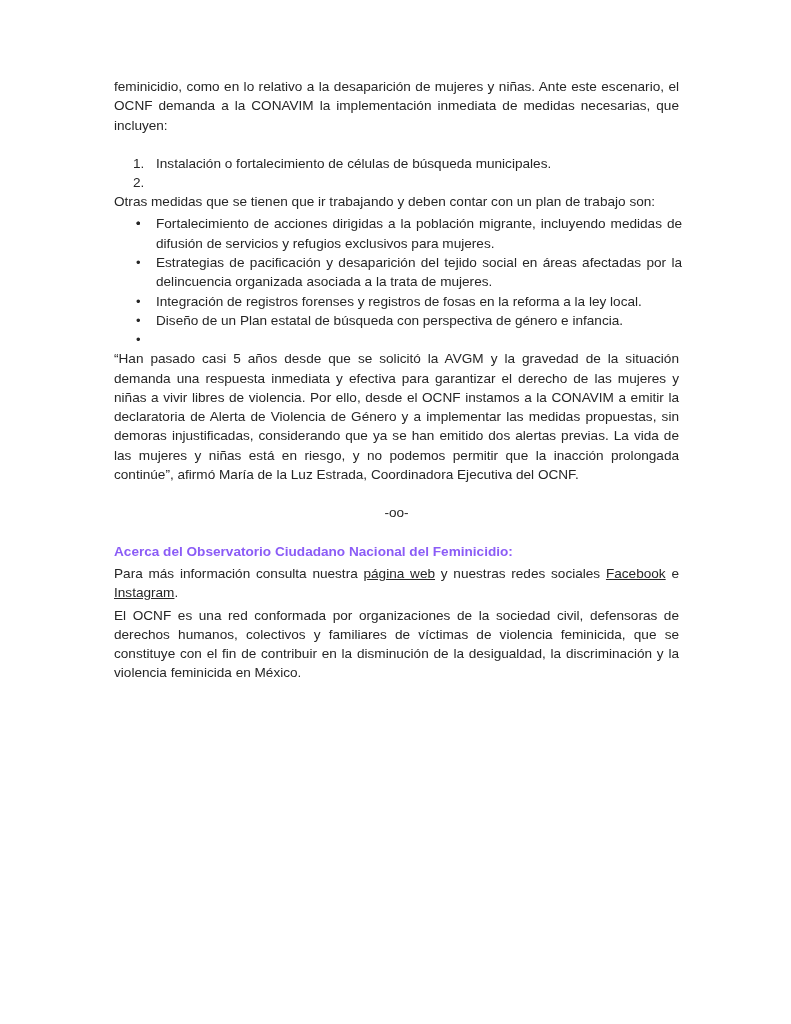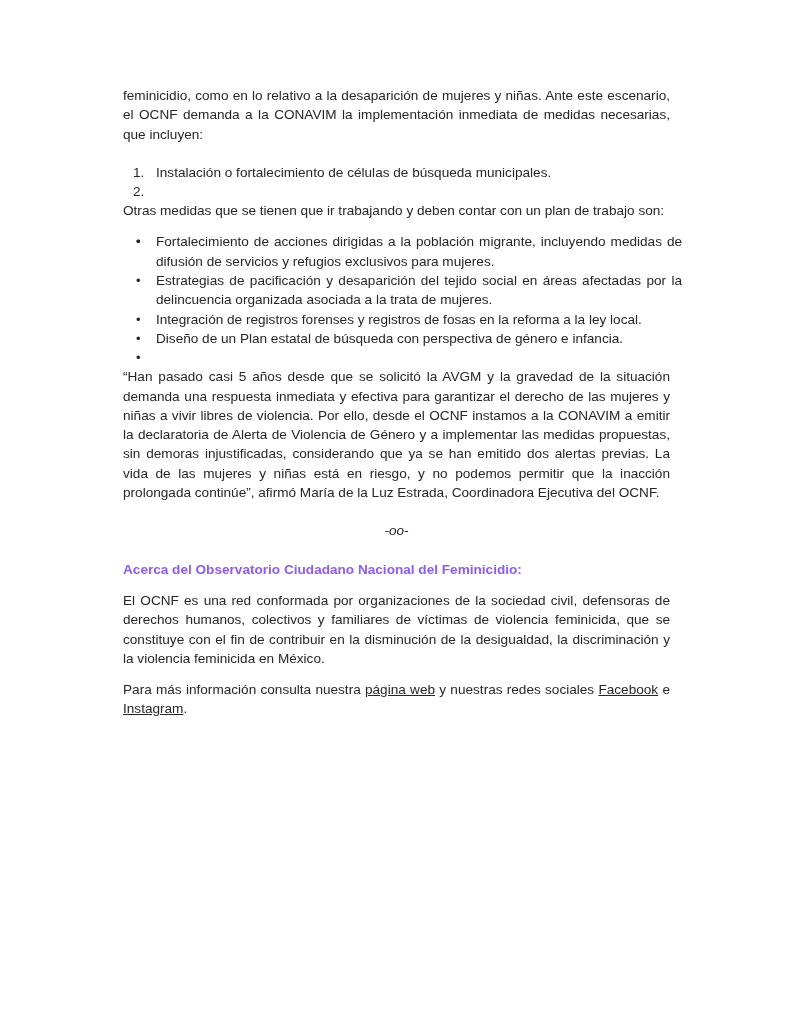--- a/index.html
+++ b/index.html
@@ -2,29 +2,29 @@
 <html><head>
 <meta charset="utf-8">
 <style>
   html, body { margin: 0; padding: 0; background: #ffffff; }
   body { width: 791px; height: 1024px; position: relative; overflow: hidden; }
   .page {
     position: absolute; left: 111px; top: 74px; width: 571px;
     font-family: "Liberation Sans", sans-serif;
     font-size: 13.6px; line-height: 19.3px; color: #262626;
   }
-  p { margin: 12px; }
+  p { margin: 3px; }
   .justify { text-align: justify; }
   .block { margin-bottom: 19px; }
   ol, ul { margin: 0; padding: 0; list-style: none; }
   .ol { margin-top: 19px; margin-bottom: 19px; }
   .li { position: relative; padding-left: 45px; text-align: justify; }
   .marker { position: absolute; left: 22px; top: 0; }
   .bullet { position: absolute; left: 25px; top: 0; font-size: 13px; }
-  .center { text-align: center; margin: 19px 0 19px 0; font-style: italic; }
+  .center { text-align: center; margin: 19px 0 19px 0; }
   .heading { font-weight: bold; color: #8b5cf6; }
   a.link { color: #262626; text-decoration: underline; }
 </style>
 </head>
 <body>
 
 <div class="page">
 
   <p class="justify">feminicidio, como en lo relativo a la desaparición de mujeres y niñas. Ante este escenario, el OCNF demanda a la CONAVIM la implementación inmediata de medidas necesarias, que incluyen:</p>
 
@@ -62,16 +62,16 @@
     <li class="li">
       <span class="bullet">•</span>
     </li>
   </ul>
 
   <p class="justify">“Han pasado casi 5 años desde que se solicitó la AVGM y la gravedad de la situación demanda una respuesta inmediata y efectiva para garantizar el derecho de las mujeres y niñas a vivir libres de violencia. Por ello, desde el OCNF instamos a la CONAVIM a emitir la declaratoria de Alerta de Violencia de Género y a implementar las medidas propuestas, sin demoras injustificadas, considerando que ya se han emitido dos alertas previas. La vida de las mujeres y niñas está en riesgo, y no podemos permitir que la inacción prolongada continúe”, afirmó María de la Luz Estrada, Coordinadora Ejecutiva del OCNF.</p>
 
   <p class="center">-oo-</p>
 
   <p class="heading">Acerca del Observatorio Ciudadano Nacional del Feminicidio:</p>
+  <p class="justify"><span>Para más información consulta nuestra </span><a class="link" href="#">página web</a><span> y nuestras redes sociales </span><a class="link" href="#">Facebook</a><span> e </span><a class="link" href="#">Instagram</a><span>.</span></p>
   <p class="justify">El OCNF es una red conformada por organizaciones de la sociedad civil, defensoras de derechos humanos, colectivos y familiares de víctimas de violencia feminicida, que se constituye con el fin de contribuir en la disminución de la desigualdad, la discriminación y la violencia feminicida en México.</p>
-  <p class="justify"><span>Para más información consulta nuestra </span><a class="link" href="#">página web</a><span> y nuestras redes sociales </span><a class="link" href="#">Facebook</a><span> e </span><a class="link" href="#">Instagram</a><span>.</span></p>
 
 </div>
 
 </body></html>

